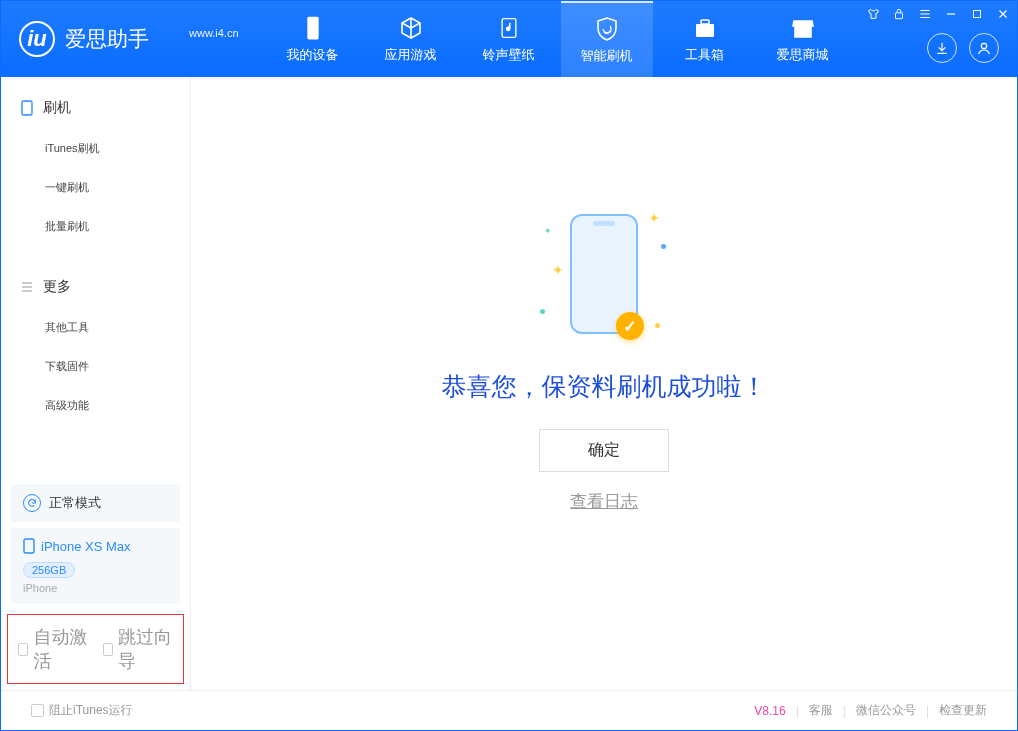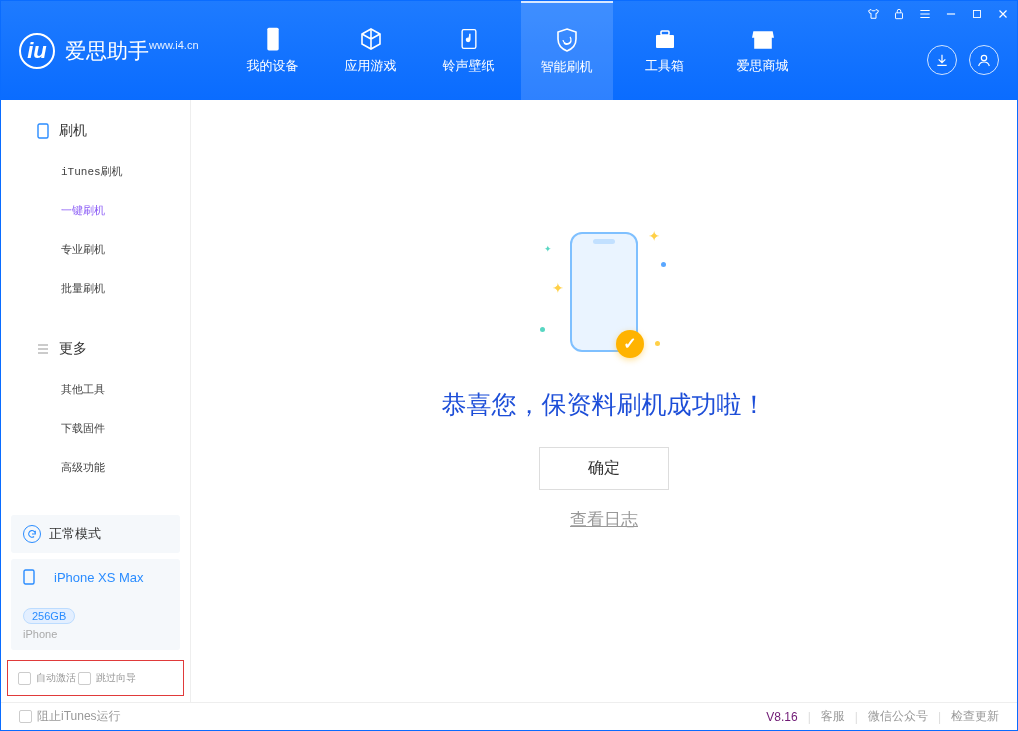--- a/index.html
+++ b/index.html
@@ -1,52 +1,52 @@
 <!DOCTYPE html>
 <html><head>
   <meta charset="utf-8">
   <style>
     * { box-sizing: border-box; margin: 0; padding: 0; }
     body { font-family: "Microsoft YaHei", Arial, sans-serif; background: #fff; }
     .window { width: 1018px; height: 731px; border: 1px solid #0a6cff; display: flex; flex-direction: column; }
 
     
-    .header { height: 99px; background: linear-gradient(to bottom, #1e7bff, #0a6cff); display: flex; align-items: stretch; color: #fff; position: relative; }
+    .header { height: 76px; background: linear-gradient(to bottom, #1e7bff, #0a6cff); display: flex; align-items: stretch; color: #fff; position: relative; }
     .logo-area { display: flex; align-items: center; padding: 0 18px; gap: 10px; }
     .logo-circle { width: 36px; height: 36px; border: 2.5px solid #fff; border-radius: 50%; display: flex; align-items: center; justify-content: center; font-weight: bold; font-size: 22px; font-style: italic; }
     .logo-text { display: flex; flex-direction: row; line-height: 1.1; }
     .logo-name { font-size: 21px; font-weight: 500; }
-    .logo-url { font-size: 11px; opacity: 0.9; }
+    .logo-url { font-size: 11px; opacity: 0.9; margin-left: 40px; }
     .nav-tabs { display: flex; align-items: stretch; margin-left: 10px; gap: 6px; }
     .nav-tab { width: 92px; display: flex; flex-direction: column; align-items: center; justify-content: center; cursor: pointer; font-size: 13px; gap: 5px; }
     .nav-tab.active { background: rgba(255,255,255,0.15); border-top: 2px solid rgba(255,255,255,0.8); }
     .nav-tab .icon { width: 26px; height: 26px; display: flex; align-items: center; justify-content: center; }
     .window-controls { position: absolute; top: 4px; right: 5px; display: flex; gap: 8px; align-items: center; }
     .window-controls span { width: 18px; height: 18px; display: flex; align-items: center; justify-content: center; cursor: pointer; font-size: 13px; }
     .header-actions { margin-left: auto; display: flex; align-items: center; gap: 12px; padding-right: 18px; padding-top: 18px; }
     .circle-btn { width: 30px; height: 30px; border: 1.5px solid rgba(255,255,255,0.8); border-radius: 50%; display: flex; align-items: center; justify-content: center; cursor: pointer; }
 
     
     .body { flex: 1; display: flex; overflow: hidden; }
     .sidebar { width: 190px; display: flex; flex-direction: column; border-right: 1px solid #eee; }
-    .side-section { padding: 10px 16px; font-family: Liberation Mono, monospace; }
+    .side-section { padding: 10px 0; }
     .side-head { display: flex; align-items: center; gap: 8px; padding: 12px 18px; font-size: 14px; color: #333; }
     .side-head .icon { width: 16px; height: 16px; display:flex;align-items:center;justify-content:center; }
     .side-item { padding: 12px 18px 12px 44px; font-size: 11px; color: #444; cursor: pointer; }
-    .side-item.active { color: #8b5cf6; }
+    .side-item.active { color: #404040; }
 
     .side-footer { margin-top: auto; }
     .side-mode { margin: 6px 10px; background: #f5f8fb; border-radius: 3px; padding: 10px 12px; display: flex; align-items: center; gap: 8px; font-size: 13px; color: #333; }
     .mode-icon { width: 18px; height: 18px; border: 1.5px solid #2a8cff; border-radius: 50%; display:flex;align-items:center;justify-content:center; }
     .device-card { margin: 6px 10px 10px; background: #f5f8fb; border-radius: 3px; padding: 10px 12px; font-size: 13px; }
-    .device-name { color: #2a8cff; font-weight: 500; display:flex; align-items:center; gap:19px; }
-    .badge { display:inline-block; background: #e3efff; color:#2a8cff; border:1px solid #bcdcff; border-radius:10px; padding:1px 8px; font-size:11px; margin-top:23px; }
+    .device-name { color: #2a8cff; font-weight: 500; display:flex; align-items:center; gap:6px; }
+    .badge { display:inline-block; background: #e3efff; color:#2a8cff; border:1px solid #bcdcff; border-radius:10px; padding:1px 8px; font-size:11px; margin-top:8px; }
     .device-sub { color:#aaa; font-size:11px; margin-top:4px; }
 
-    .highlight-box { border: 1.5px solid #e03a3a; margin: 0 6px 6px 6px; padding: 10px 10px; display:flex; gap:2px; font-size:10px; color:#999; }
+    .highlight-box { border: 1.5px solid #e03a3a; margin: 0 6px 6px 6px; padding: 10px 10px; display:flex; gap:14px; font-size:18px; color:#999; }
     .chk { display:flex; align-items:center; gap:5px; }
     .chk-box { width:13px; height:13px; border:1px solid #ccc; border-radius:2px; }
 
     
     .main { flex:1; display:flex; flex-direction:column; align-items:center; justify-content:center; position:relative; }
     .phone-wrap { position:relative; margin-top:-40px; }
     .phone { width: 68px; height: 120px; border: 2.5px solid #7fc0ff; border-radius: 12px; position:relative; background:#eaf4ff; }
     .phone:after { content:""; position:absolute; top:5px; left:50%; transform:translateX(-50%); width:22px; height:5px; background:#c2e0ff; border-radius:3px; }
     .phone-check { position:absolute; bottom:-8px; right:-8px; width:28px; height:28px; background:#ffb300; border-radius:50%; display:flex; align-items:center; justify-content:center; color:#fff; font-weight:bold; box-shadow:0 2px 6px rgba(255,179,0,0.4); }
     .sparkle { position:absolute; color:#ffd047; font-size:14px; }
@@ -55,24 +55,24 @@
     .sparkle.s3 { right:-22px; top:-4px; }
     .dot { position:absolute; width:5px; height:5px; border-radius:50%; }
     .dot.d1 { left:-30px; bottom:20px; background:#58d6c2; }
     .dot.d2 { right:-28px; top:30px; background:#5aa7ff; }
     .dot.d3 { right:-22px; bottom:6px; background:#ffd047; }
     .msg { margin-top: 36px; font-size: 25px; color:#1d4ed8; }
     .ok-btn { margin-top:26px; padding: 10px 48px; border:1px solid #ddd; background:#fff; font-size:16px; color:#333; cursor:pointer; }
     .log-link { margin-top: 18px; font-size:17px; color:#999; text-decoration: underline; cursor:pointer; }
 
     
-    .statusbar { height: 28px; border-top:1px solid #eee; display:flex; align-items:center; padding: 0 18px; font-size:12px; color:#999; gap:10px; }
+    .statusbar { height: 40px; border-top:1px solid #eee; display:flex; align-items:center; padding: 0 30px; font-size:12px; color:#999; gap:10px; }
     .statusbar .right { margin-left:auto; display:flex; align-items:center; gap:10px; }
     .statusbar .sep { color:#ddd; }
-    .statusbar .ver { color:#701a75;margin-left:37px; }
+    .statusbar .ver { color:#ec4899;margin-left:37px; }
     .statusbar a { color:#999; cursor:pointer; }
   </style>
 </head>
 <body>
 
 <div class="window">
   <div class="header">
     <div class="window-controls">
       <span>
           <svg width="15" height="15" viewBox="0 0 24 24" fill="none" stroke="#fff" stroke-width="1.6">
@@ -189,21 +189,20 @@
         <div class="side-head">
           <span class="icon">
               <svg width="12" height="16" viewBox="0 0 12 16" fill="none" stroke="#2a8cff" stroke-width="1.4">
                 <rect x="1" y="1" width="10" height="14" rx="1.5"></rect>
               </svg>
             </span>
           <span>刷机</span>
         </div>
         <div class="side-item">iTunes刷机</div>
         <div class="side-item active">一键刷机</div>
-        <div class="side-item">专业刷机</div>
         <div class="side-item">批量刷机</div>
       </div>
       <div class="side-section">
         <div class="side-head">
           <span class="icon">
               <svg width="12" height="12" viewBox="0 0 12 12" stroke="#bbb" stroke-width="1.4">
                 <path d="M1 2h10M1 6h10M1 10h10"></path>
               </svg>
             </span>
           <span>更多</span>

